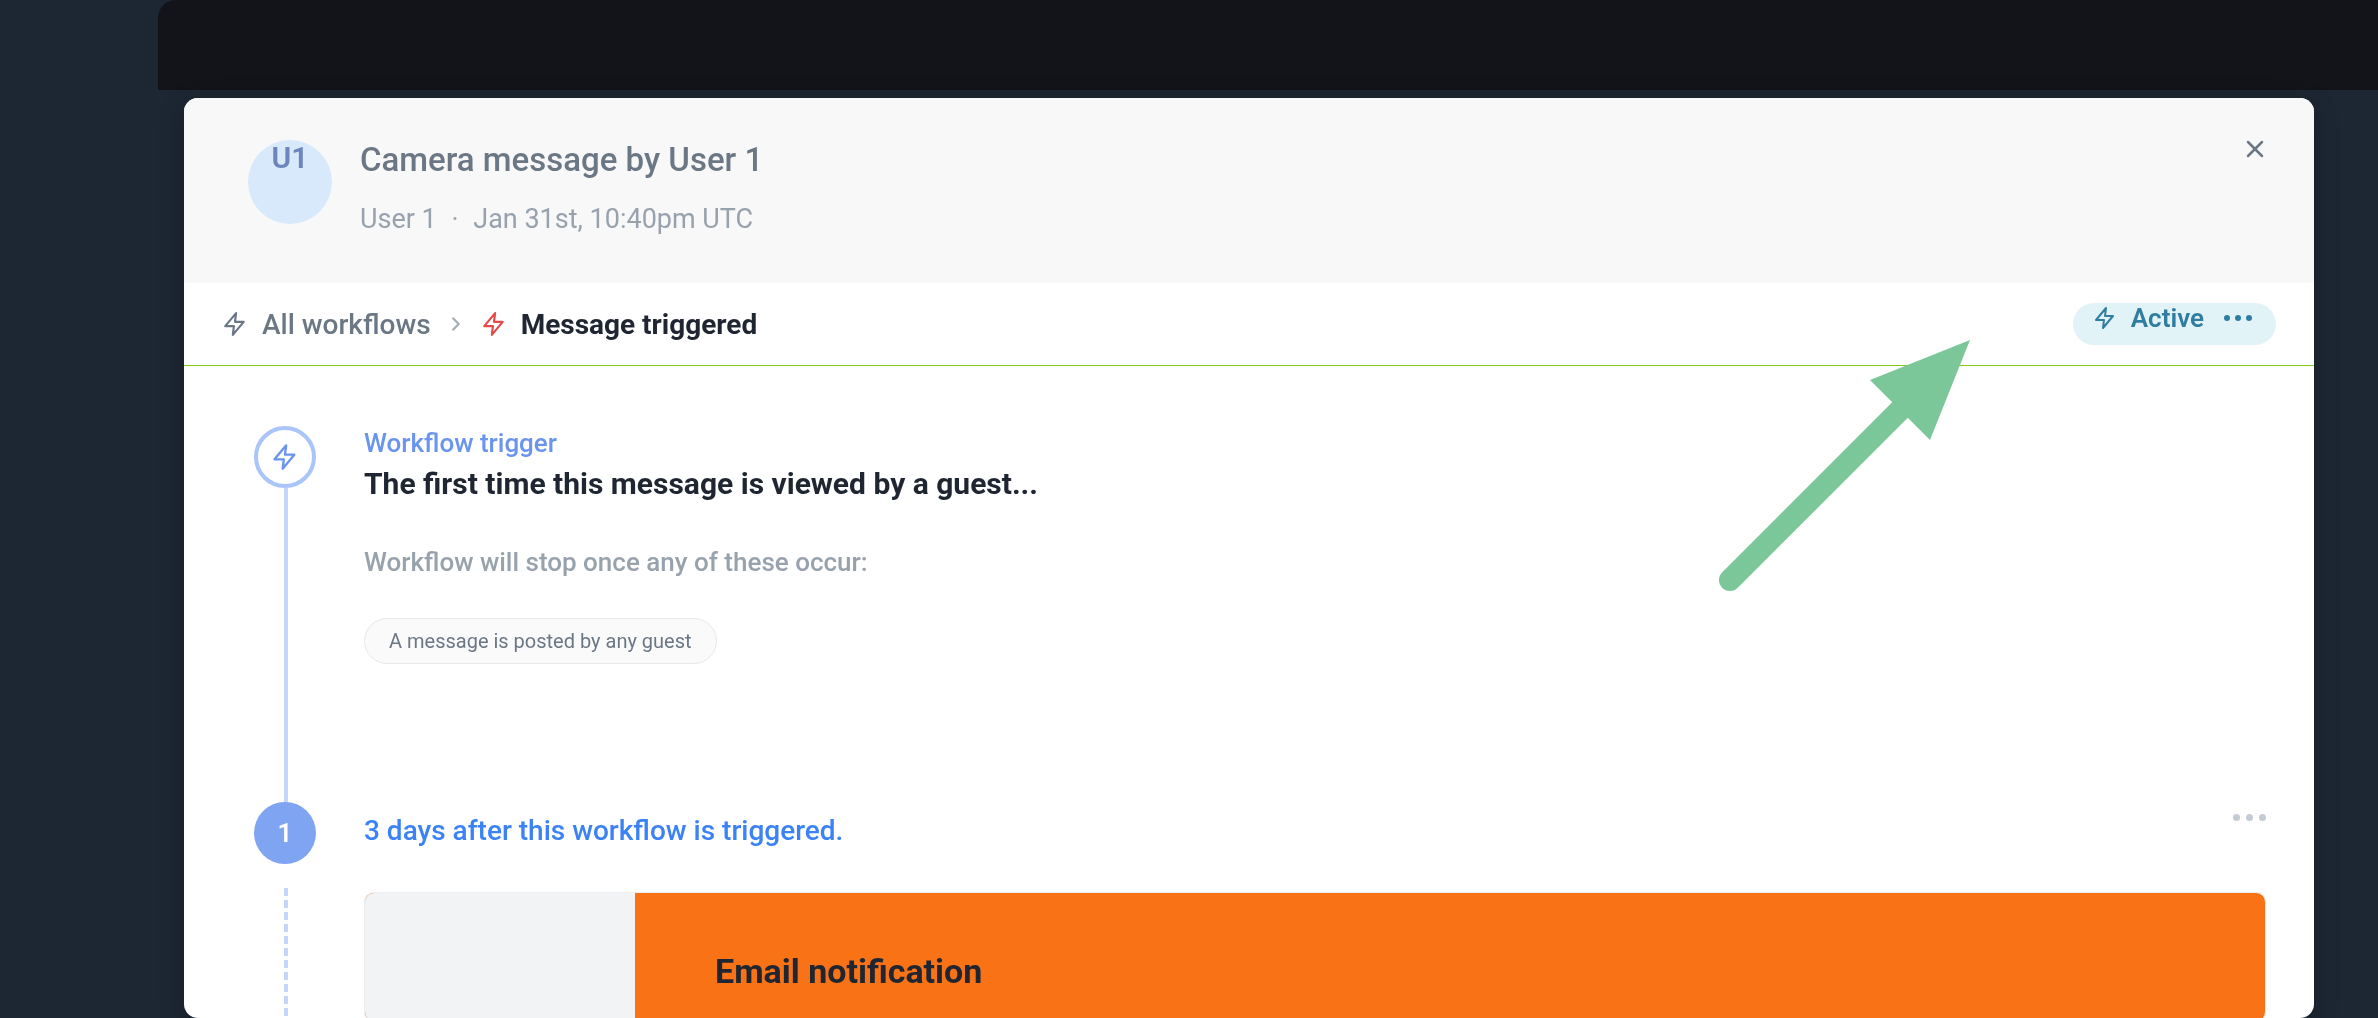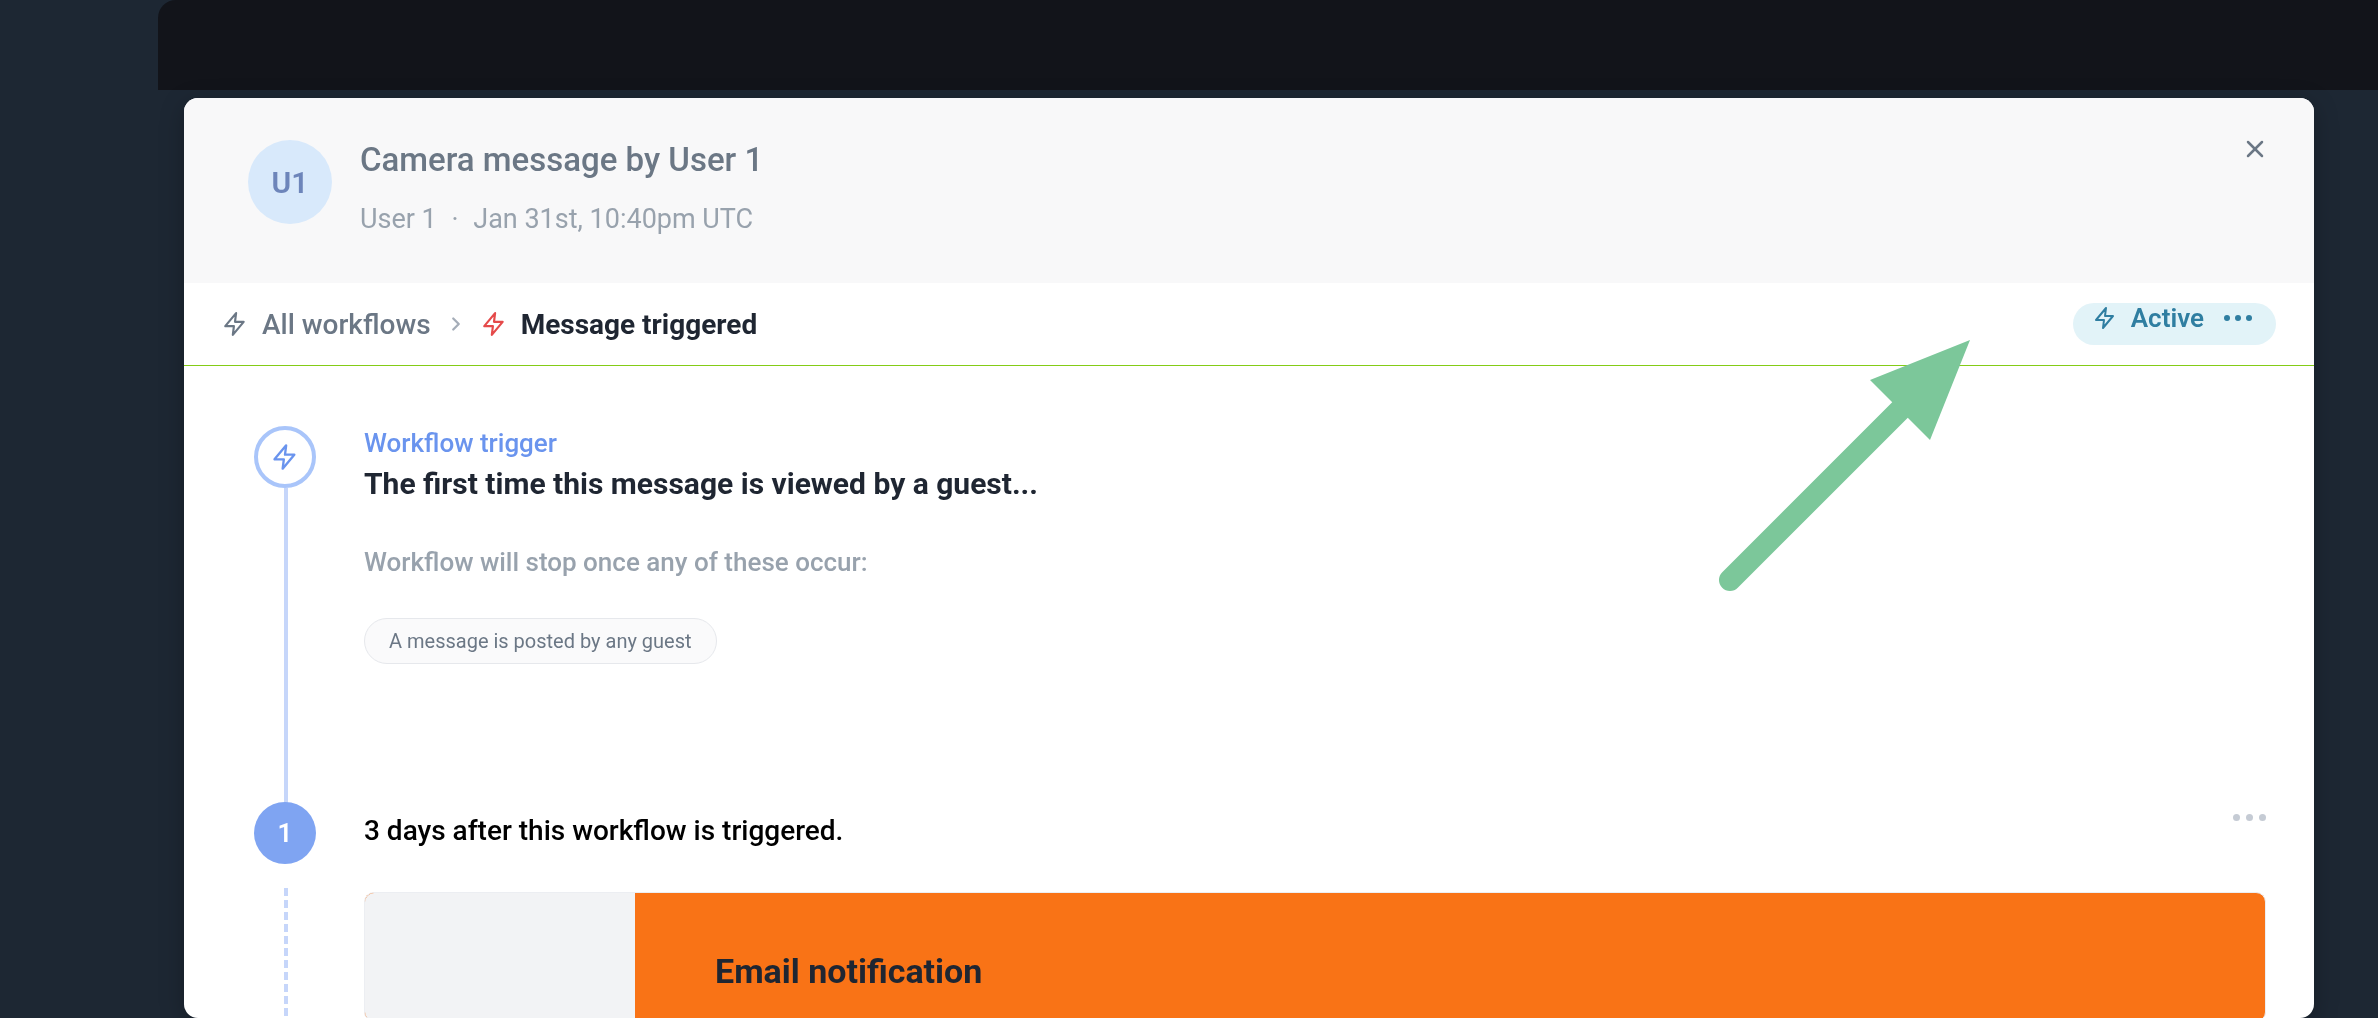--- a/index.html
+++ b/index.html
@@ -42,21 +42,20 @@
     display: flex;
     align-items: flex-start;
     gap: 28px;
   }
   .avatar {
     width: 84px; height: 84px;
     border-radius: 50%;
     background: #d8e9fb;
     color: #6d85ba;
     display: flex;
-    align-items: center;
     justify-content: center;
     font-size: 30px;
     font-weight: 600;
     flex-shrink: 0;
   }
   .header-text { display: flex; flex-direction: column; gap: 24px; }
   .header-title {
     font-size: 33px;
     font-weight: 500;
     color: #6b7785;
@@ -181,21 +180,21 @@
     border-radius:999px;
     padding:10px 24px;
     font-size:20px;
     color:#6b7785;
     margin-top:33px;
     width:fit-content;
   }
   .step-row { margin-top: 138px; display:flex; align-items:flex-start; gap:48px; position:relative; }
   .step-title {
     font-size:28px;
-    color:#000000;
+    color:#3b82f6;
     font-weight:500;
     margin-top:12px;
   }
   .step-dots {
     position:absolute;
     right:0; top:12px;
     display:flex; gap:6px;
     cursor:pointer;
   }
   .step-dots span { width:7px; height:7px; border-radius:50%; background:#c5cbd4; }

